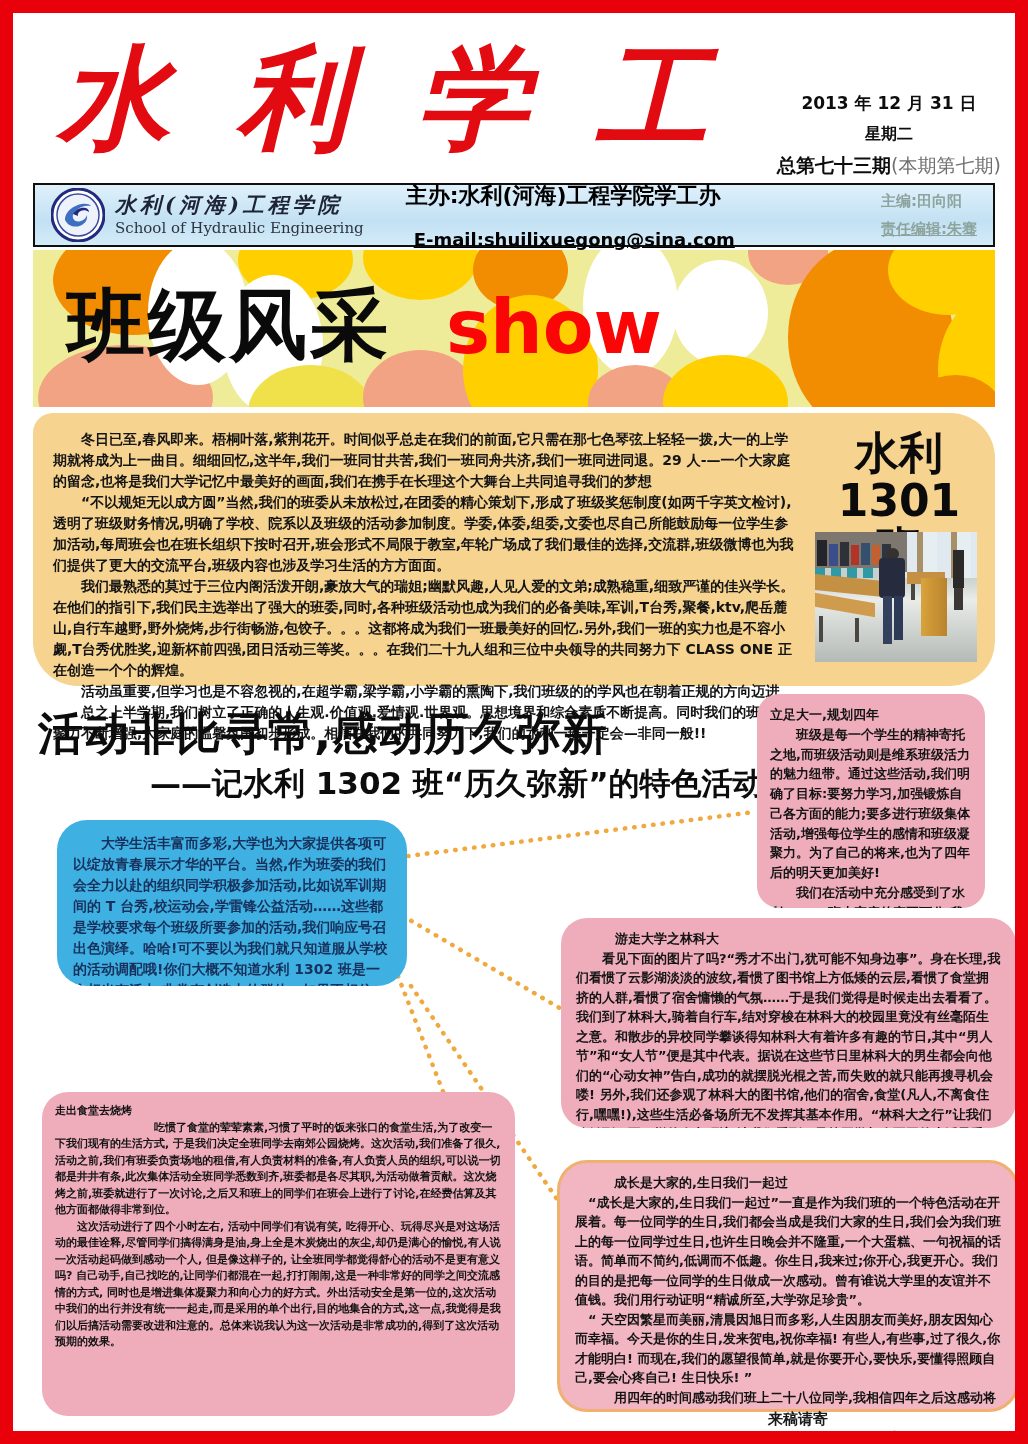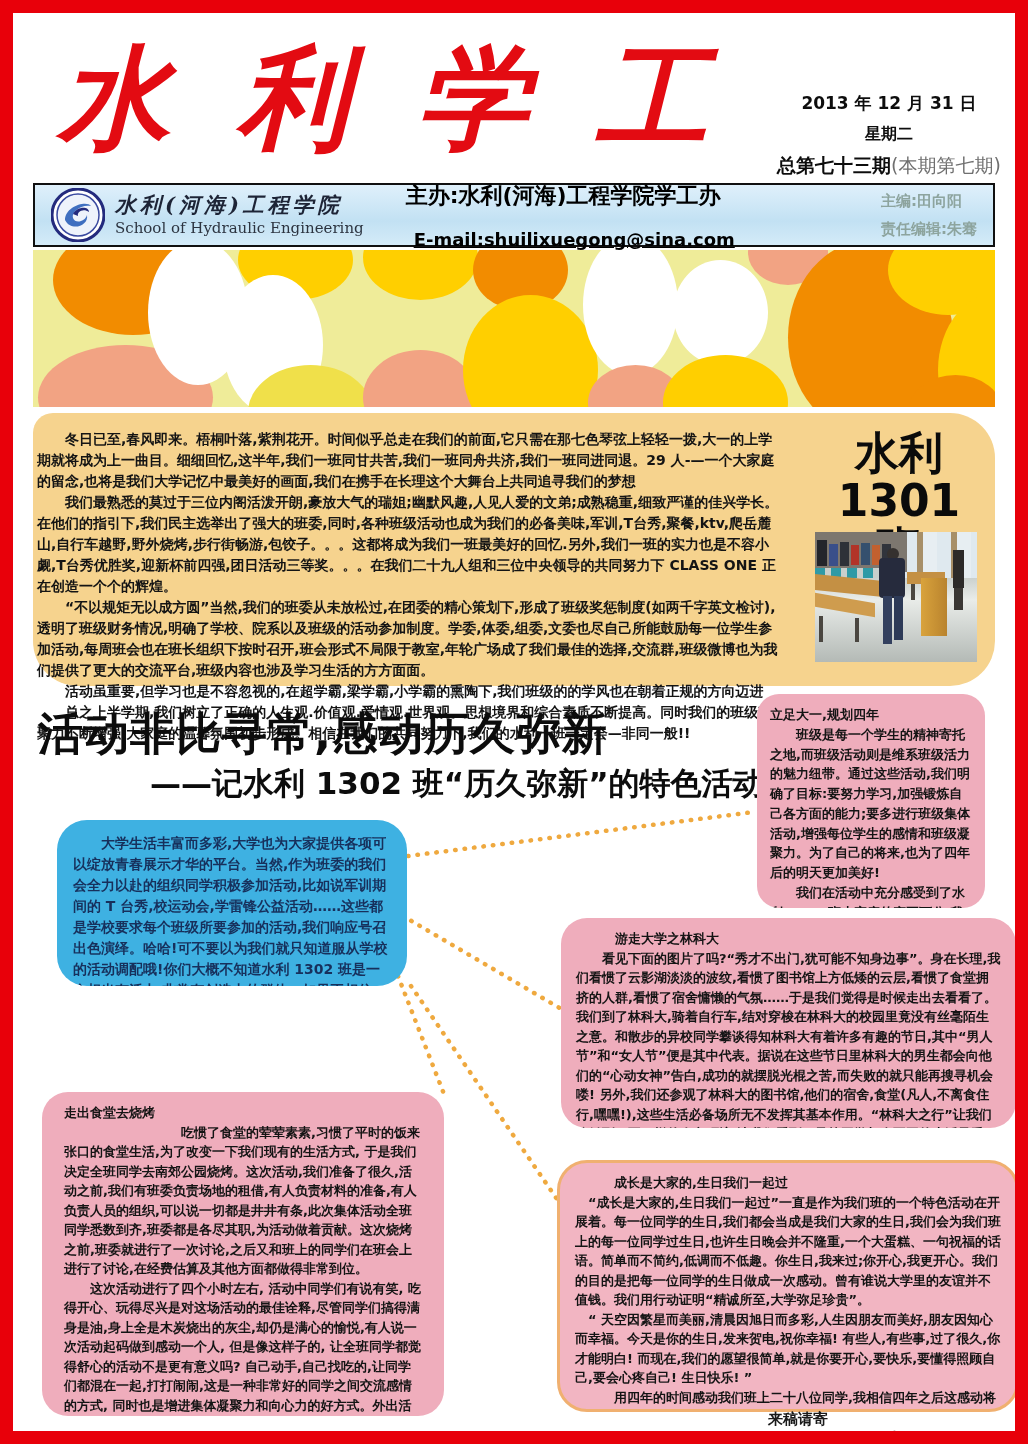--- a/index.html
+++ b/index.html
@@ -28,33 +28,33 @@
       display:flex;align-items:center;z-index:2;}
   .logo{width:54px;height:54px;margin-left:16px;flex:0 0 auto;}
   .org{margin-left:10px;line-height:1.15;}
   .org-cn{font-family:"DejaVu Serif","Liberation Serif",serif;font-style:italic;font-weight:bold;
       font-size:21px;color:#1d2436;letter-spacing:4px;}
   .org-en{font-family:"DejaVu Serif","Liberation Serif",serif;font-size:15px;color:#2c3440;margin-top:3px;}
   .host-block{margin-left:42px;}
   .host{font-size:22px;font-weight:900;color:#000;}
   .mail{font-size:18px;font-weight:bold;color:#000;text-decoration:underline;margin-top:18px;margin-left:8px;}
   .editors{margin-left:auto;margin-right:16px;font-size:15px;font-weight:bold;color:#8da49e;line-height:1.1;}
-  .editors .ed2{margin-top:12px;}
+  .editors .ed2{margin-top:12px;text-decoration:underline;}
 
   
   .banner{position:absolute;left:33px;top:250px;width:962px;height:157px;background:#efec99;
       overflow:hidden;z-index:2;}
   .bubble{position:absolute;border-radius:50%;}
   .banner-text{position:absolute;left:34px;top:24px;display:flex;align-items:center;z-index:3;}
   .banner-cn{font-size:78px;font-weight:900;color:#0a0a0a;letter-spacing:3px;}
   .banner-show{font-size:74px;font-weight:bold;color:#fb0606;margin-left:55px;}
 
   
   .class-block{position:absolute;left:33px;top:413px;width:962px;height:273px;box-sizing:border-box;
-      background:#f6d38e;border-radius:20px 45px 45px 45px;padding:16px 4px;z-index:2;}
+      background:#f6d38e;border-radius:20px 45px 45px 45px;padding:16px 20px;z-index:2;}
   .class-block p{margin:0;width:748px;font-size:14px;font-weight:bold;color:#141414;
       line-height:1.5;text-indent:2em;}
   .class-label{position:absolute;left:782px;top:16px;width:168px;text-align:center;
       font-size:44px;font-weight:900;color:#0b0b0b;line-height:1.08;}
   .photo{position:absolute;left:782px;top:119px;width:162px;height:130px;overflow:hidden;
       background:linear-gradient(180deg,#8f8880 0%,#c9cfcc 34%,#e9ece9 52%,#b4bab6 100%);}
   .ph{position:absolute;}
 
   
   .feature-title{position:absolute;left:38px;top:704px;font-size:45px;font-weight:900;
@@ -66,21 +66,21 @@
   .pink-box{position:absolute;box-sizing:border-box;background:#efadbc;color:#141414;
       font-weight:bold;z-index:3;overflow:hidden;}
   .pink-box p{margin:0;line-height:1.5;}
   .box-plan{left:757px;top:694px;width:228px;height:214px;border-radius:22px;padding:11px 13px;font-size:13px;}
   .box-plan p{line-height:1.52;}
   .box-intro{left:57px;top:820px;width:350px;height:166px;background:#3eb1e2;border-radius:30px;
       padding:13px 16px;font-size:14px;color:#17305c;font-weight:bold;z-index:3;position:absolute;
       box-sizing:border-box;overflow:hidden;}
   .box-intro p{margin:0;line-height:1.5;text-indent:2em;}
   .box-trip{left:561px;top:918px;width:455px;height:210px;border-radius:26px;padding:11px 15px;font-size:13px;}
-  .box-bbq{left:42px;top:1092px;width:402px;height:324px;border-radius:26px;padding:11px 22px;font-size:13px;}
+  .box-bbq{left:42px;top:1092px;width:473px;height:324px;border-radius:26px;padding:11px 13px;font-size:11px;}
   .box-birthday{left:557px;top:1160px;width:462px;height:252px;border-radius:30px;padding:10px 15px;
       font-size:13px;background:#f2b5c2;border:3px solid #f0b070;}
   .box-title{text-indent:0;margin:0 0 2px 0;}
   .ind2{text-indent:2em;}
   .ind3{text-indent:3em;}
   .ind9{text-indent:9em;}
   .ind1{text-indent:1em;}
 
   .footer{position:absolute;left:768px;top:1410px;font-size:15px;font-weight:bold;color:#1a1a1a;z-index:4;}
   .footer .email{text-decoration:underline;}
@@ -154,26 +154,30 @@
     <div class="bubble" style="left:430px;top:45px;width:135px;height:150px;background:#ffcf00;"></div>
     <div class="bubble" style="left:550px;top:-15px;width:95px;height:140px;background:#ffffff;"></div>
     <div class="bubble" style="left:555px;top:115px;width:95px;height:75px;background:#f2a383;"></div>
     <div class="bubble" style="left:640px;top:10px;width:95px;height:105px;background:#ffffff;"></div>
     <div class="bubble" style="left:630px;top:105px;width:125px;height:95px;background:#ffcf00;"></div>
     <div class="bubble" style="left:715px;top:-30px;width:80px;height:65px;background:#f2a383;"></div>
     <div class="bubble" style="left:755px;top:-10px;width:165px;height:195px;background:#f28c00;"></div>
     <div class="bubble" style="left:855px;top:-25px;width:120px;height:90px;background:#ffcf00;"></div>
     <div class="bubble" style="left:905px;top:40px;width:130px;height:160px;background:#ffcf00;"></div>
     <div class="bubble" style="left:875px;top:125px;width:95px;height:75px;background:#f28c00;"></div>
+    <div class="banner-text">
+      <span class="banner-cn">班级风采</span>
+      <span class="banner-show">show</span>
+    </div>
   </div>
 
   <div class="class-block">
     <p>冬日已至,春风即来。梧桐叶落,紫荆花开。时间似乎总走在我们的前面,它只需在那七色琴弦上轻轻一拨,大一的上学期就将成为上一曲目。细细回忆,这半年,我们一班同甘共苦,我们一班同舟共济,我们一班同进同退。29 人-—一个大家庭的留念,也将是我们大学记忆中最美好的画面,我们在携手在长理这个大舞台上共同追寻我们的梦想</p>
+    <p>“不以规矩无以成方圆”当然,我们的班委从未放松过,在团委的精心策划下,形成了班级奖惩制度(如两千字英文检讨),透明了班级财务情况,明确了学校、院系以及班级的活动参加制度。学委,体委,组委,文委也尽自己所能鼓励每一位学生参加活动,每周班会也在班长组织下按时召开,班会形式不局限于教室,年轮广场成了我们最佳的选择,交流群,班级微博也为我们提供了更大的交流平台,班级内容也涉及学习生活的方方面面。</p>
     <p>我们最熟悉的莫过于三位内阁活泼开朗,豪放大气的瑞姐;幽默风趣,人见人爱的文弟;成熟稳重,细致严谨的佳兴学长。在他们的指引下,我们民主选举出了强大的班委,同时,各种班级活动也成为我们的必备美味,军训,T台秀,聚餐,ktv,爬岳麓山,自行车越野,野外烧烤,步行街畅游,包饺子。。。这都将成为我们一班最美好的回忆.另外,我们一班的实力也是不容小觑,T台秀优胜奖,迎新杯前四强,团日活动三等奖。。。在我们二十九人组和三位中央领导的共同努力下 CLASS ONE 正在创造一个个的辉煌。</p>
-    <p>“不以规矩无以成方圆”当然,我们的班委从未放松过,在团委的精心策划下,形成了班级奖惩制度(如两千字英文检讨),透明了班级财务情况,明确了学校、院系以及班级的活动参加制度。学委,体委,组委,文委也尽自己所能鼓励每一位学生参加活动,每周班会也在班长组织下按时召开,班会形式不局限于教室,年轮广场成了我们最佳的选择,交流群,班级微博也为我们提供了更大的交流平台,班级内容也涉及学习生活的方方面面。</p>
     <p>活动虽重要,但学习也是不容忽视的,在超学霸,梁学霸,小学霸的熏陶下,我们班级的的学风也在朝着正规的方向迈进</p>
     <p>总之上半学期,我们树立了正确的人生观.价值观.爱情观.世界观。思想境界和综合素质不断提高。同时我们的班级凝聚力不断增强,大家庭的温馨氛围初步形成。相信在我们的共同努力下,我们的水利一班一定会—非同一般!!</p>
     <div class="class-label">
       <div>水利</div>
       <div>1301 班</div>
     </div>
     <div class="photo">
 
       <div class="ph" style="left:88px;top:0;width:74px;height:46px;background:repeating-linear-gradient(90deg,#dfe9ef 0 14px,#a78f68 14px 20px,#e7eef2 20px 34px);"></div>
       <div class="ph" style="left:0;top:0;width:92px;height:40px;background:#7d776f;"></div>

